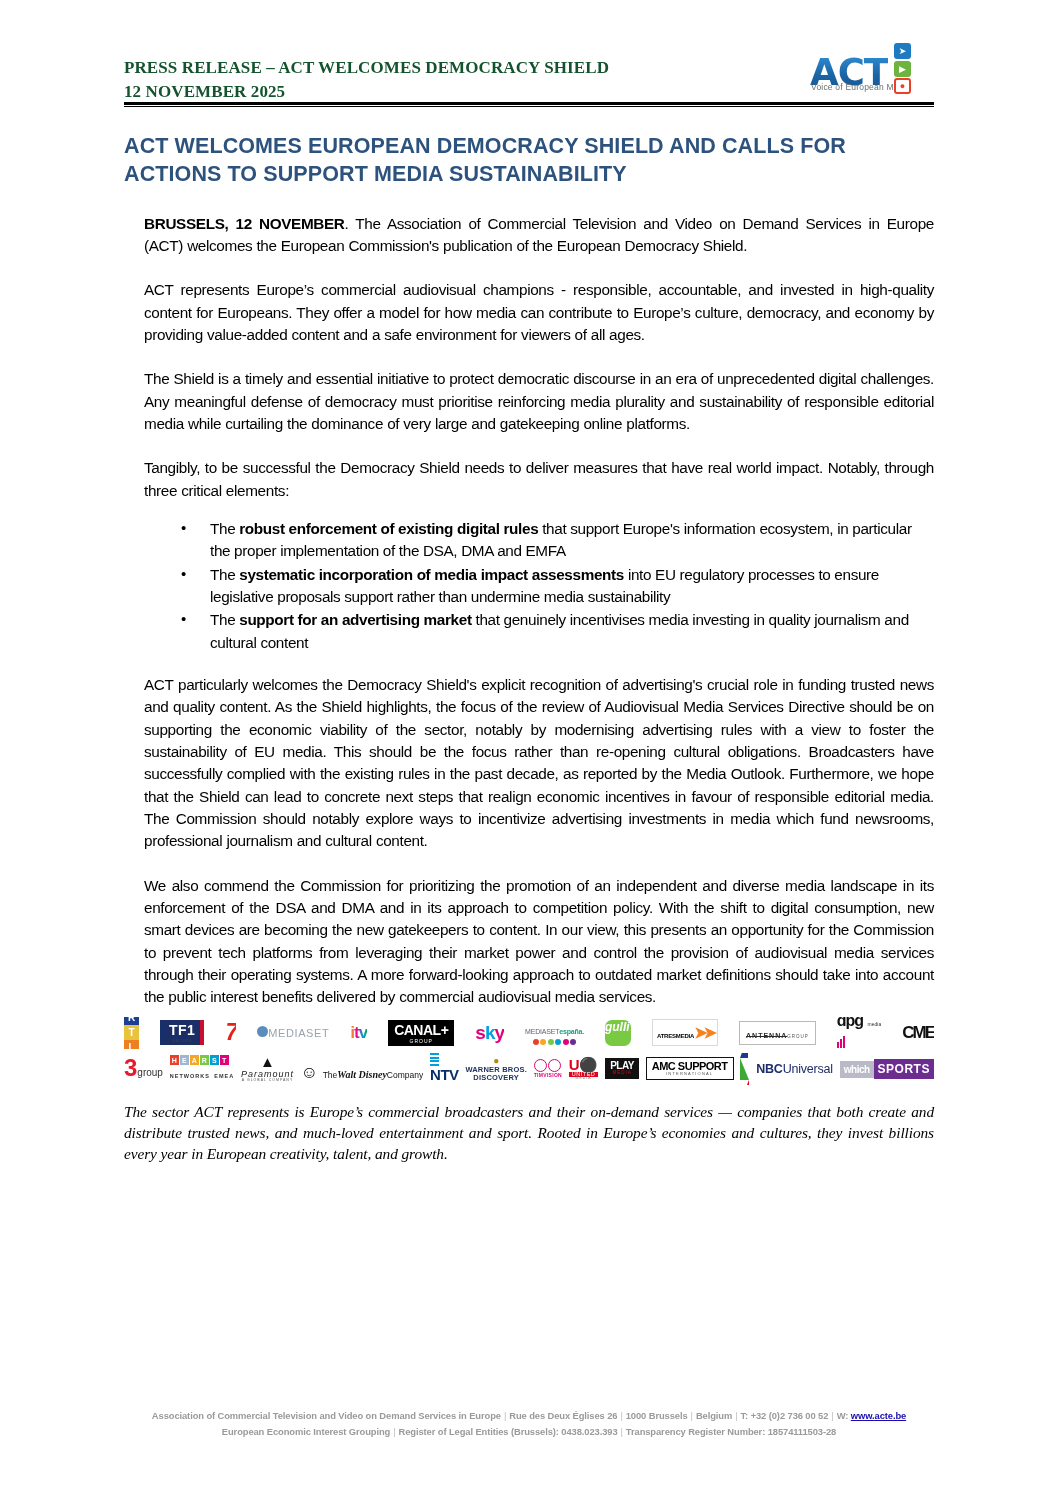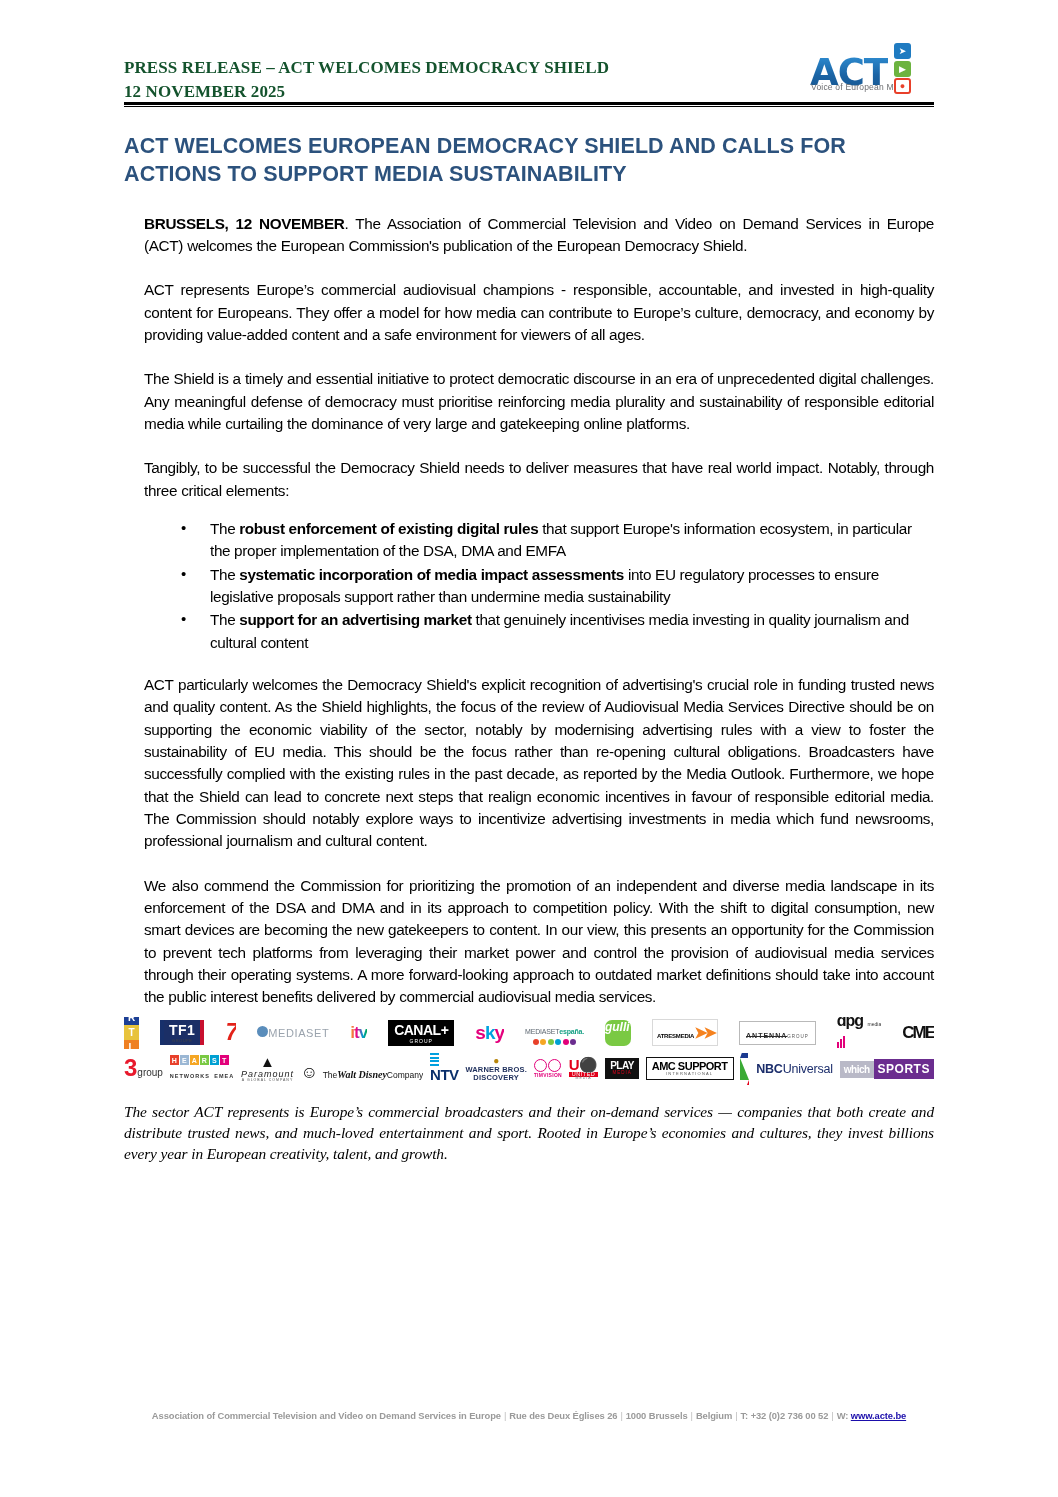--- a/index.html
+++ b/index.html
@@ -562,15 +562,18 @@
     </div>
 
     <p class="note">The sector ACT represents is Europe’s commercial broadcasters and their on-demand services — companies that both create and distribute trusted news, and much-loved entertainment and sport. Rooted in Europe’s economies and cultures, they invest billions every year in European creativity, talent, and growth.</p>
 
   </div>
 
   <div class="footer">
     <div>
       <span>Association of Commercial Television and Video on Demand Services in Europe</span><span class="sep">|</span><span>Rue des Deux Églises 26</span><span class="sep">|</span><span>1000 Brussels</span><span class="sep">|</span><span>Belgium</span><span class="sep">|</span><span>T: +32 (0)2 736 00 52</span><span class="sep">|</span><span>W: </span><span class="link">www.acte.be</span>
     </div>
+    <div>
+      <span>European Economic Interest Grouping</span><span class="sep">|</span><span>Register of Legal Entities (Brussels): 0438.023.393</span><span class="sep">|</span><span>Transparency Register Number: 18574111503-28</span>
+    </div>
   </div>
 
 </div>
 
 </body></html>

